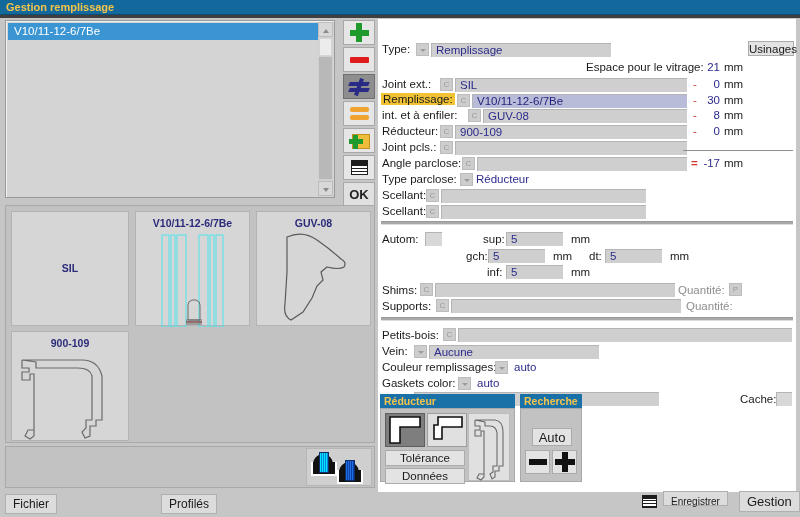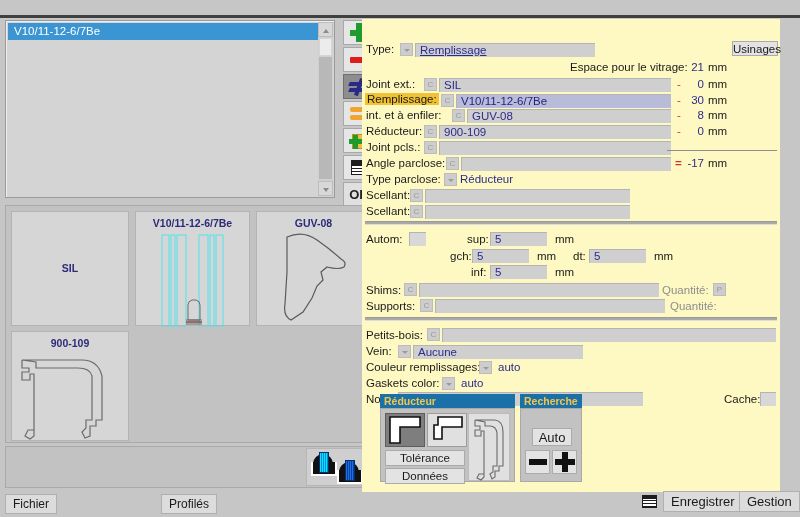--- a/index.html
+++ b/index.html
@@ -196,22 +196,22 @@
 
   
   .menubtn {
     position:absolute; height:20px; background:#dcdcdc;
     border:1px solid #b0b0b0; box-sizing:border-box;
     font-size:12px; line-height:18px; padding:0 7px; color:#1a1a1a;
   }
 
   
   .form {
-    position:absolute; left:362px; top:19px; width:418px; height:473px;
-    background:#fef9c3;
+    position:absolute; left:378px; top:19px; width:418px; height:473px;
+    background:#ffffff;
   }
   .lbl { position:absolute; font-size:11.5px; color:#1a1a1a; white-space:nowrap; }
   .lbl.dim { color:#8d8d8d; }
   .fld {
     position:absolute; height:14px; background:#cfcfcf;
     border-top:1px solid #b4b4b4; border-left:1px solid #b4b4b4;
     box-sizing:border-box;
     font-size:11.5px; line-height:13px; color:#2b2b8c; padding-left:4px;
     white-space:nowrap; overflow:hidden;
   }
@@ -299,20 +299,23 @@
   .saveicon:before{content:"";position:absolute;left:0;right:0;top:0;height:3px;background:#1d1d1d;}
   .saveicon:after{content:"";position:absolute;left:0;right:0;top:3.5px;bottom:0;
     background: repeating-linear-gradient(to bottom,#1d1d1d 0 1px,#fff 1px 3px),
                 repeating-linear-gradient(to right,#1d1d1d 0 1px,transparent 1px 4px);}
 </style>
 </head>
 <body>
 
 <div class="app">
 
+  <div class="titlebar">
+    <span>Gestion remplissage</span>
+  </div>
   <div class="titlebar-strip"></div>
 
   <div class="listpanel">
     <div class="list-item-sel">V10/11-12-6/7Be</div>
     <div class="vscroll">
       <div class="arrow up">
           <i></i>
         </div>
       <div class="thumb"></div>
       <div class="track"></div>
@@ -416,21 +419,21 @@
     <span>Fichier</span>
   </div>
   <div class="menubtn" style="left:161px; top:494px;">
     <span>Profilés</span>
   </div>
 
   <div class="form">
 
     <div class="lbl" style="left:4px; top:24px;">Type:</div>
     <div class="ddarrow" style="left:38px; top:24px;"></div>
-    <div class="fld" style="left:53px; top:24px; width:180px;text-decoration:underline;">Remplissage</div>
+    <div class="fld" style="left:53px; top:24px; width:180px;">Remplissage</div>
     <div class="smallbtn" style="left:370px; top:22px; width:46px; height:15px; line-height:14px;">Usinages</div>
 
     <div class="lbl" style="left:208px; top:42px; font-weight:normal;">Espace pour le vitrage:</div>
     <div class="val" style="left:312px; top:42px; width:30px;">21</div>
     <div class="unit" style="left:346px; top:42px;">mm</div>
 
     <div class="lbl" style="left:4px; top:59px;">Joint ext.:</div>
     <div class="cbox" style="left:62px; top:59px;">C</div>
     <div class="fld" style="left:77px; top:59px; width:232px;">SIL</div>
     <div class="sign" style="left:315px; top:59px;">-</div>
@@ -576,16 +579,16 @@
       <div class="smallbtn" style="left:4px; top:41px; width:25px; height:24px; display:flex; align-items:center; justify-content:center;">
         <span class="bigminus"></span>
       </div>
       <div class="smallbtn" style="left:31px; top:41px; width:25px; height:24px; display:flex; align-items:center; justify-content:center;">
         <span class="bigplus"></span>
       </div>
     </div>
   </div>
 
   <div class="saveicon" style="left:642px; top:495px;"></div>
-  <div class="menubtn" style="left:663px; top:491px; height:21px; line-height:19px; font-size:13px;">Enregistrer</div>
+  <div class="menubtn" style="left:663px; top:491px; height:15px; line-height:19px; font-size:10px;">Enregistrer</div>
   <div class="menubtn" style="left:739px; top:491px; height:21px; line-height:19px; font-size:13px;">Gestion</div>
 
 </div>
 
 </body></html>

